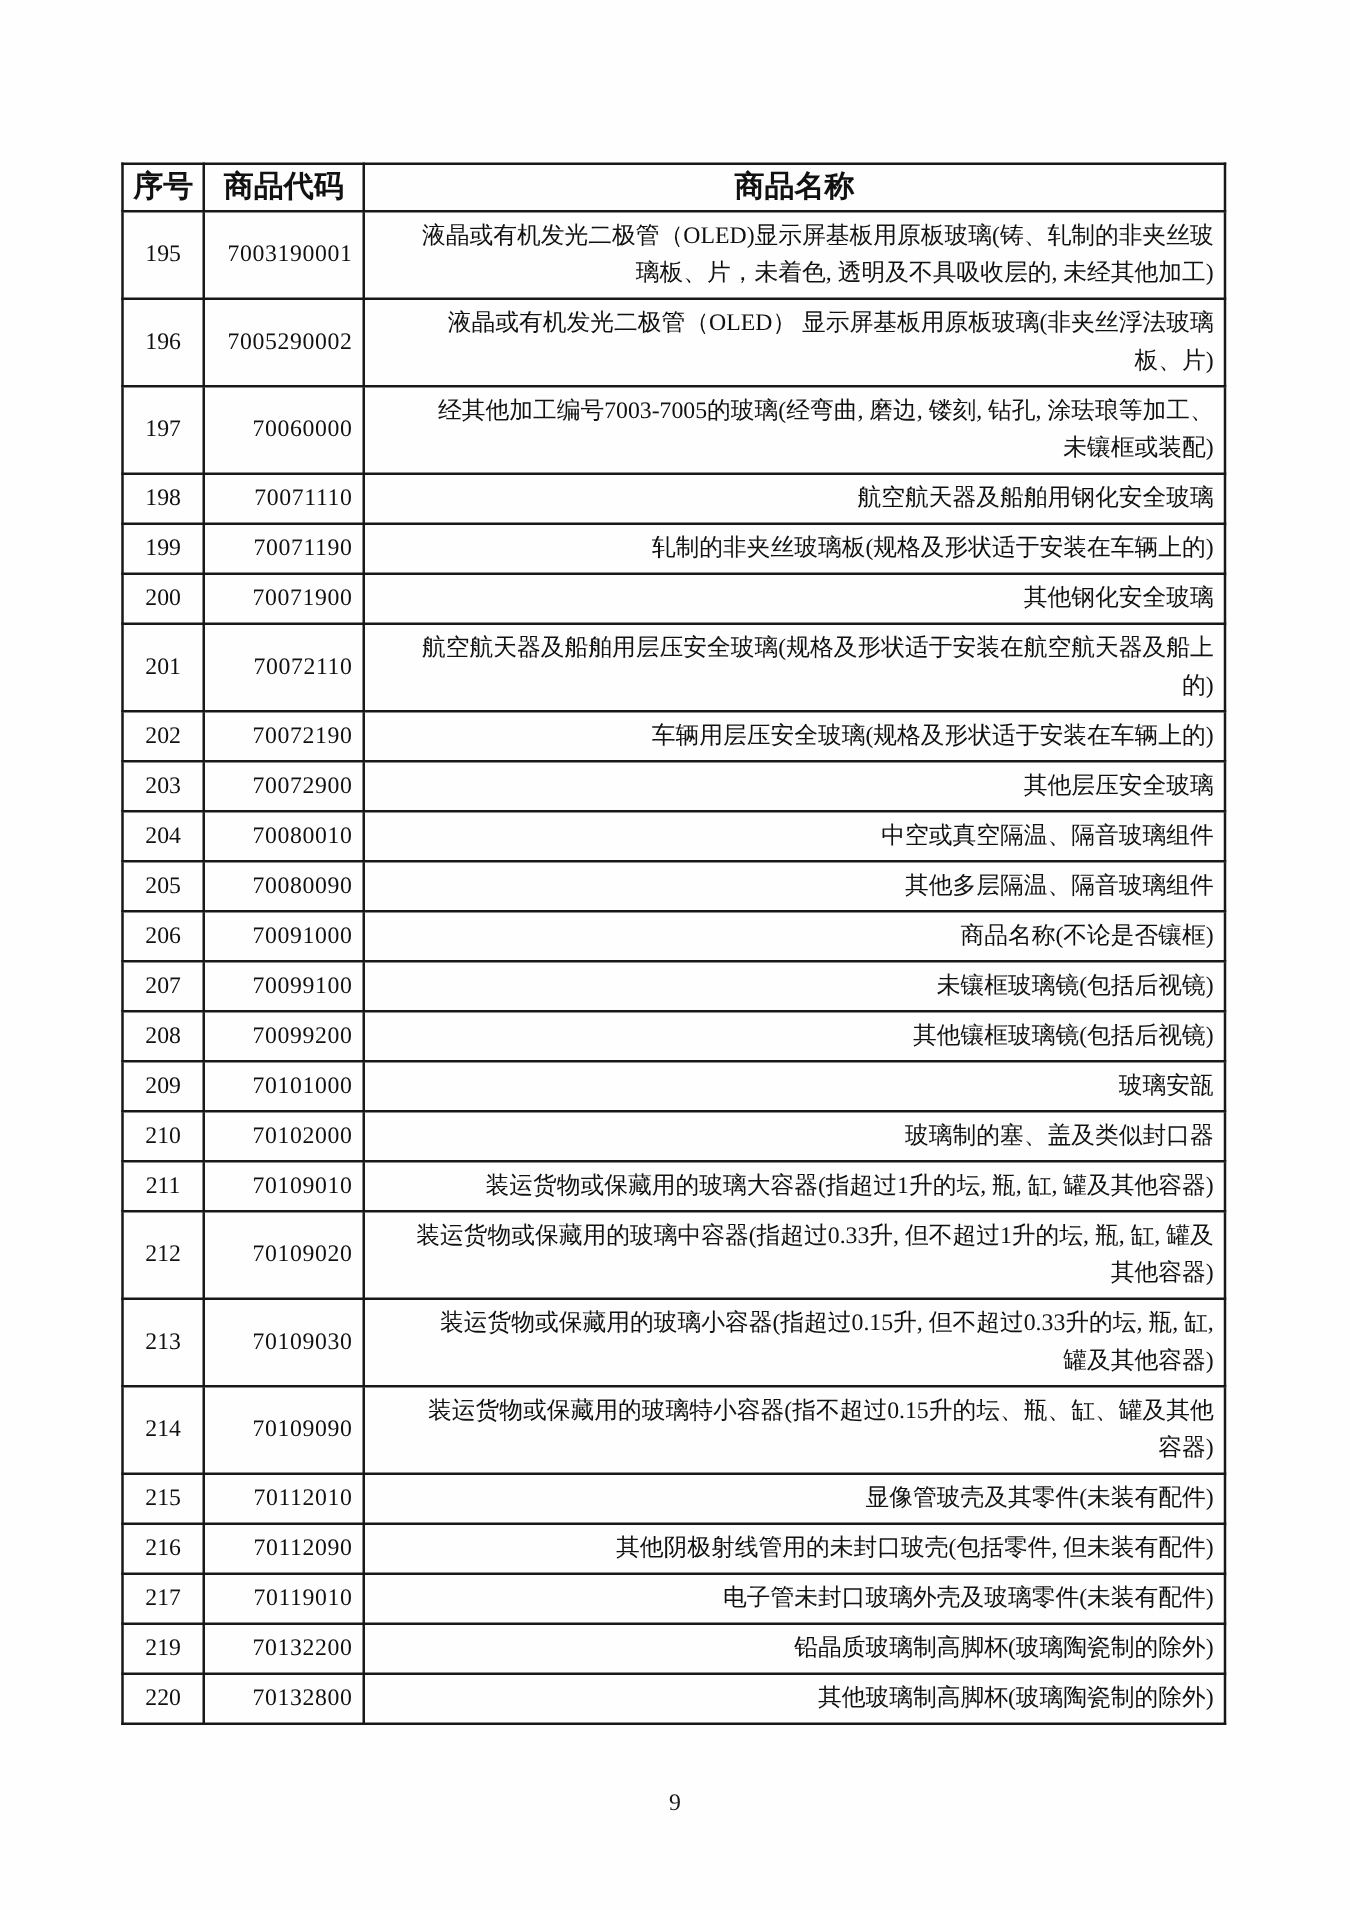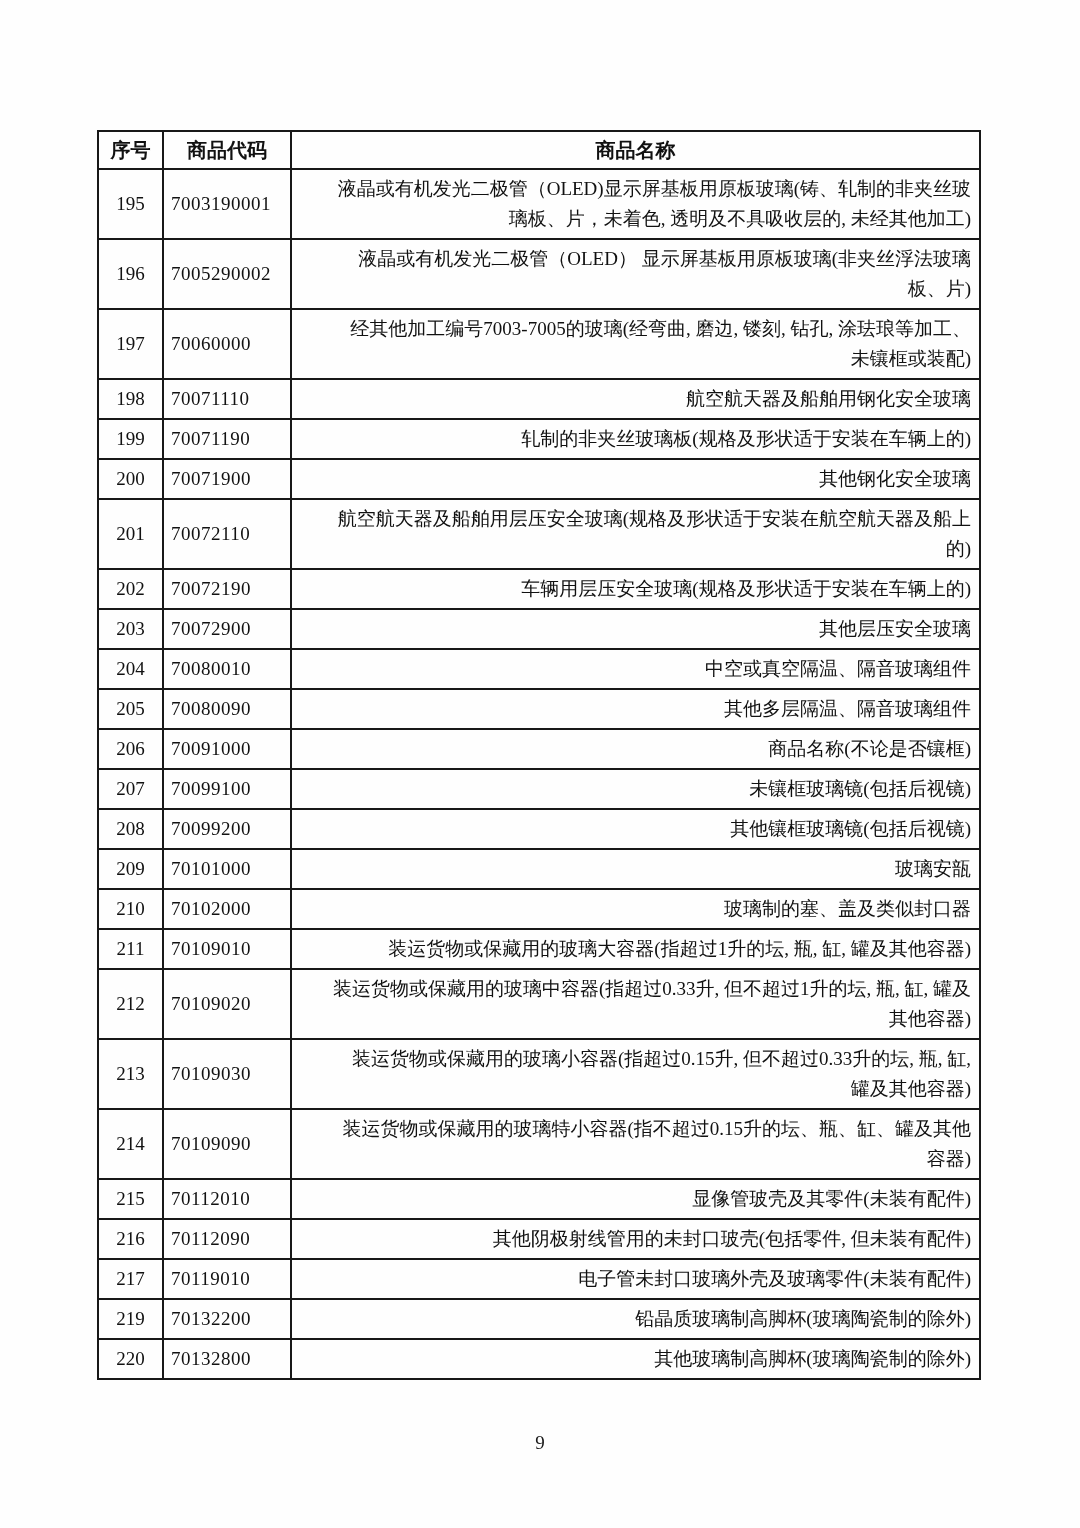--- a/index.html
+++ b/index.html
@@ -31,37 +31,37 @@
     table-layout: fixed;
     font-size: 19px;
   }
   .goods-table th,
   .goods-table td {
     border: 2px solid #181818;
     vertical-align: middle;
   }
   .goods-table th {
     font-weight: bold;
-    font-size: 20px;
+    font-size: 24px;
     text-align: center;
     padding: 5px 4px;
     line-height: 26px;
   }
   .goods-table td {
     padding: 4px 8px;
     line-height: 30px;
   }
   col.c-no   { width: 65px; }
   col.c-code { width: 128px; }
   col.c-name { width: auto; }
   td.cell-no {
     text-align: center;
   }
   td.cell-code {
-    text-align: left;
+    text-align: right;
     padding-left: 7px;
     letter-spacing: 0.5px;
   }
   td.cell-name {
     text-align: right;
     padding-left: 40px;
   }
   .page-number {
     position: absolute;
     left: 0;

